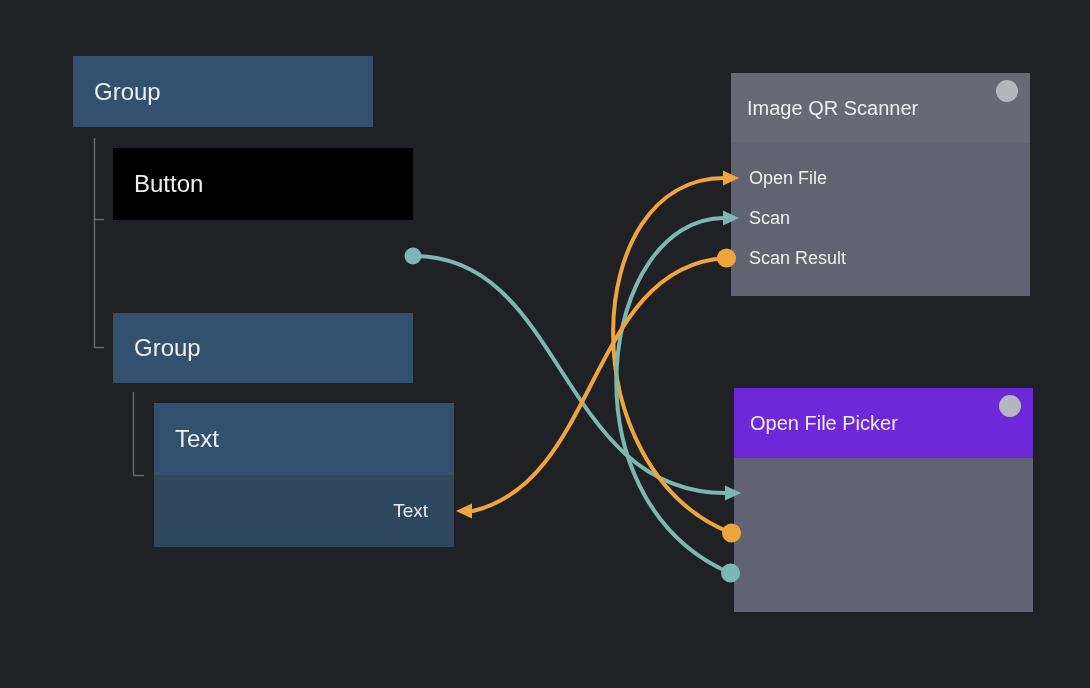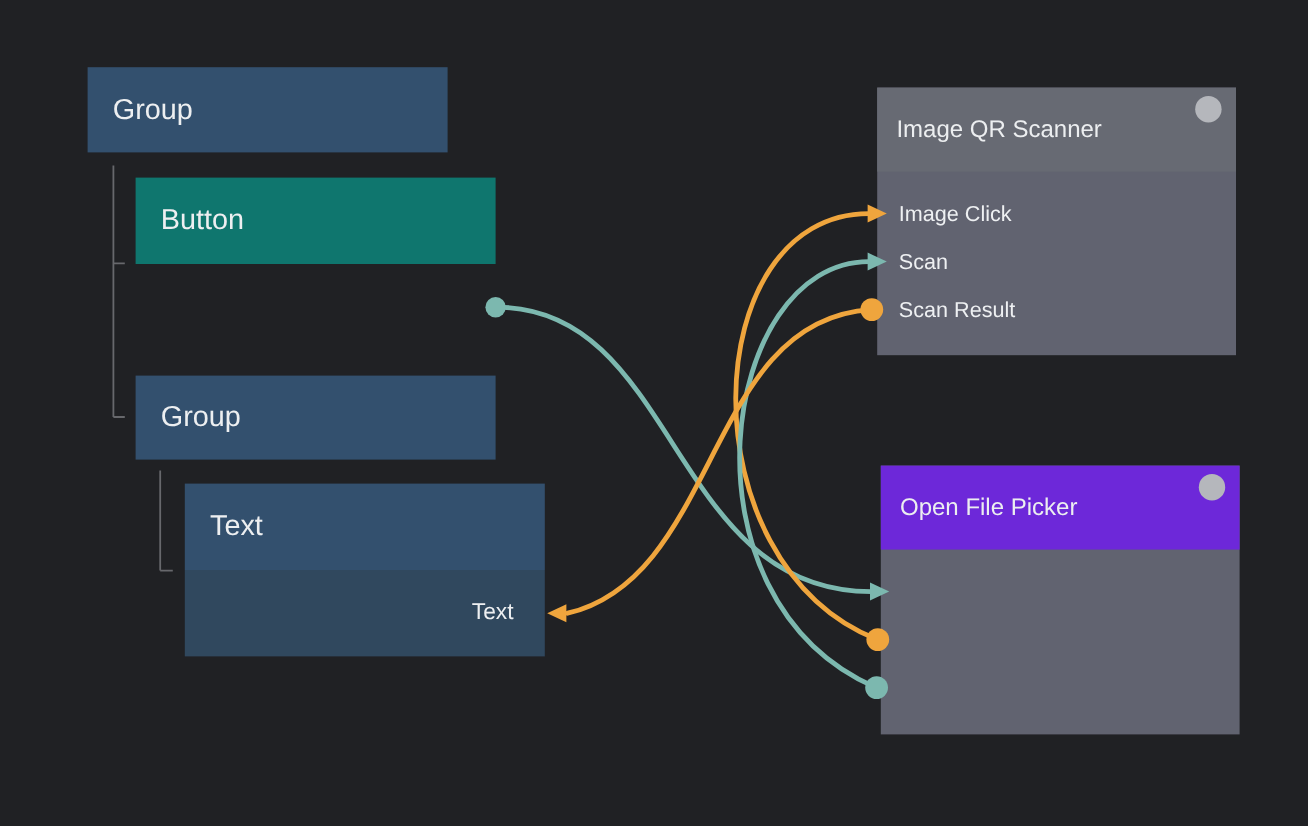--- a/index.html
+++ b/index.html
@@ -44,21 +44,21 @@
     <path d="M 133.5 392 L 133.5 475.5 M 133.5 475.5 L 144 475.5" fill="none" stroke-width="1.5" stroke="#67686c"></path>
   </svg>
 
   <div class="abs hbox" style="left: 73px; top: 56px; width: 300px; height: 71px; background: rgb(51, 80, 110);">
     <div class="hbox-header" style="height:71px;">
       <span>Group</span>
     </div>
   </div>
 
   <div class="abs hbox" style="left:113px;top:148px;width:300px;height:143px;">
-    <div class="hbox-header" style="height: 72px; background: #0f766e;">
+    <div class="hbox-header" style="height: 72px; background: #000000;">
       <span>Button</span>
     </div>
   </div>
 
   <div class="abs hbox" style="left: 113px; top: 313px; width: 300px; height: 70px; background: rgb(51, 80, 110);">
     <div class="hbox-header" style="height:70px;">
       <span>Group</span>
     </div>
   </div>
 
@@ -71,21 +71,21 @@
     </div>
   </div>
 
   <div class="abs node" style="left: 731px; top: 73px; width: 299px; height: 223px; background: rgb(97, 99, 112);">
     <div class="node-header" style="background: rgb(103, 106, 115);">
       <span>Image QR Scanner</span>
       <span class="node-status-dot" style="background: rgb(181, 183, 188);"></span>
     </div>
     <div class="node-body">
       <div class="port-row">
-        <span class="port-label">Image Click</span>
+        <span class="port-label">Open File</span>
       </div>
       <div class="port-row">
         <span class="port-label">Scan</span>
       </div>
       <div class="port-row">
         <span class="port-label">Scan Result</span>
       </div>
     </div>
   </div>
 

